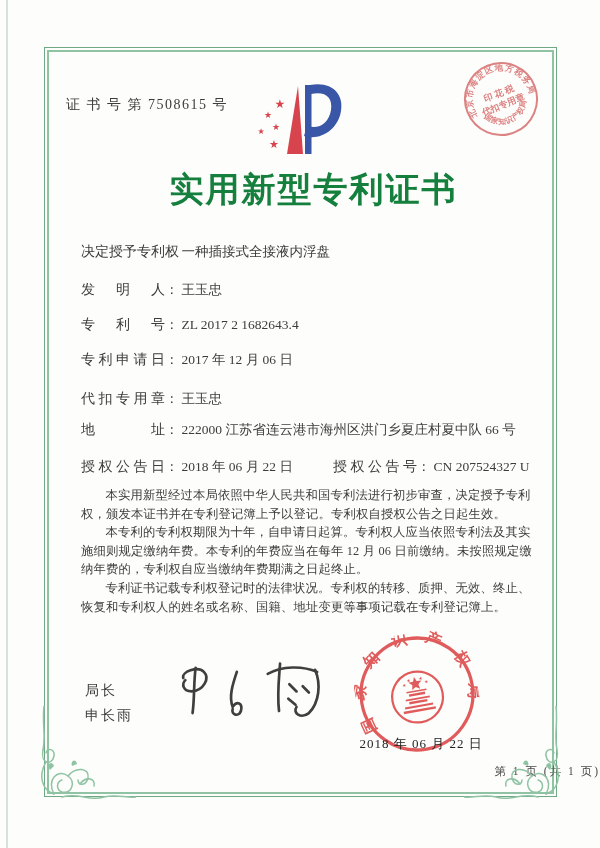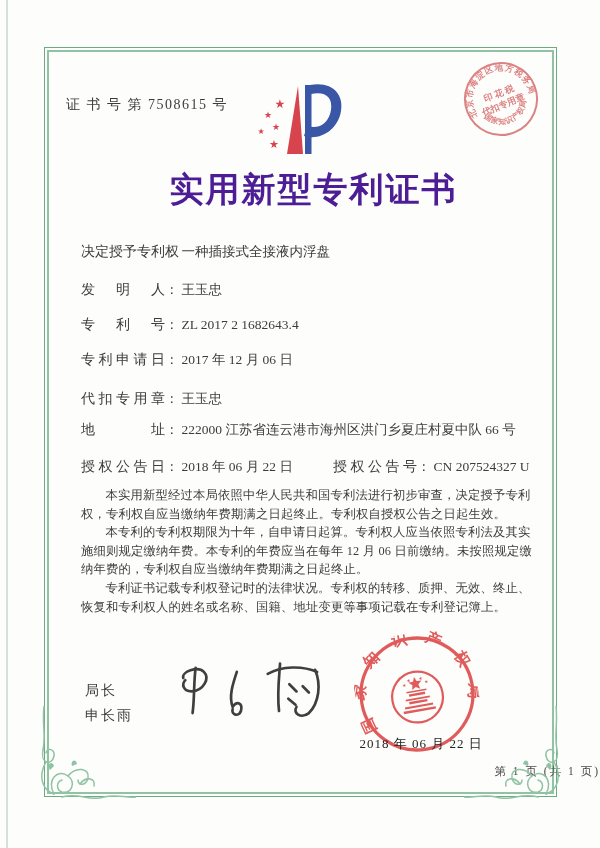--- a/index.html
+++ b/index.html
@@ -8,21 +8,21 @@
   }
   html,body{margin:0;padding:0;}
   body{width:600px;height:848px;position:relative;background:#fdfdfb;overflow:hidden;
        font-family:"Liberation Serif","DejaVu Serif",serif;color:var(--text_dark);}
   .abs{position:absolute;}
   .scan-edge{left:6px;top:0;width:2px;height:848px;background:#c2d3c6;opacity:.65;}
   .frame-outer{left:44px;top:47px;width:511px;height:748px;border:1px solid var(--border_green);}
   .frame-inner{position:absolute;left:2px;top:2px;right:2px;bottom:2px;border:2px solid var(--ornament_green);}
   .cert-no{left:66px;top:96px;font-size:14px;letter-spacing:1.5px;}
   .title{left:0;right:0;top:167px;text-align:center;font-size:34px;font-weight:700;
-         letter-spacing:2px;color:#4c1d95;padding-left:27px;}
+         letter-spacing:2px;color:#15803d;padding-left:27px;}
   .field{left:81px;width:470px;font-size:13.5px;white-space:nowrap;}
   .flabel{display:inline-block;width:84px;font-size:14px;text-align:justify;text-align-last:justify;vertical-align:bottom;}
   .colon{margin-right:3px;}
   .g2{position:absolute;left:252px;top:0;font-family:Liberation Serif, serif;}
   .body-text{left:81px;top:486px;width:453px;}
   .body-text p{margin:0;text-indent:2em;font-size:12.3px;line-height:18.6px;letter-spacing:.2px;}
   .signoff{left:85px;top:678px;font-size:14px;line-height:25px;letter-spacing:2px;}
   .sig{left:173px;top:656px;}
   .sig path{stroke:#3f3f3f;stroke-width:2.6;fill:none;stroke-linecap:round;}
   .stamp{left:461px;top:59px;transform:rotate(-22deg);opacity:.92;}
@@ -101,21 +101,21 @@
 <div class="abs field" style="top:458px">
   <span>
     <span class="flabel">授权公告日</span><span class="colon">：</span><span class="fvalue">2018 年 06 月 22 日</span>
   </span>
   <span class="g2">
     <span class="flabel">授权公告号</span><span class="colon">：</span><span class="fvalue">CN 207524327 U</span>
   </span>
 </div>
 
 <div class="abs body-text">
-  <p>本实用新型经过本局依照中华人民共和国专利法进行初步审查，决定授予专利权，专利权自应当缴纳年费期满之日起终止。专利权自授权公告之日起生效。</p>
+  <p>本实用新型经过本局依照中华人民共和国专利法进行初步审查，决定授予专利权，颁发本证书并在专利登记簿上予以登记。专利权自授权公告之日起生效。</p>
   <p>本专利的专利权期限为十年，自申请日起算。专利权人应当依照专利法及其实施细则规定缴纳年费。本专利的年费应当在每年 12 月 06 日前缴纳。未按照规定缴纳年费的，专利权自应当缴纳年费期满之日起终止。</p>
   <p>专利证书记载专利权登记时的法律状况。专利权的转移、质押、无效、终止、恢复和专利权人的姓名或名称、国籍、地址变更等事项记载在专利登记簿上。</p>
 </div>
 
 <div class="abs signoff">
   <div>局长</div>
   <div>申长雨</div>
 </div>
 
 <svg class="abs sig" width="175" height="75" viewBox="0 0 170 70">

